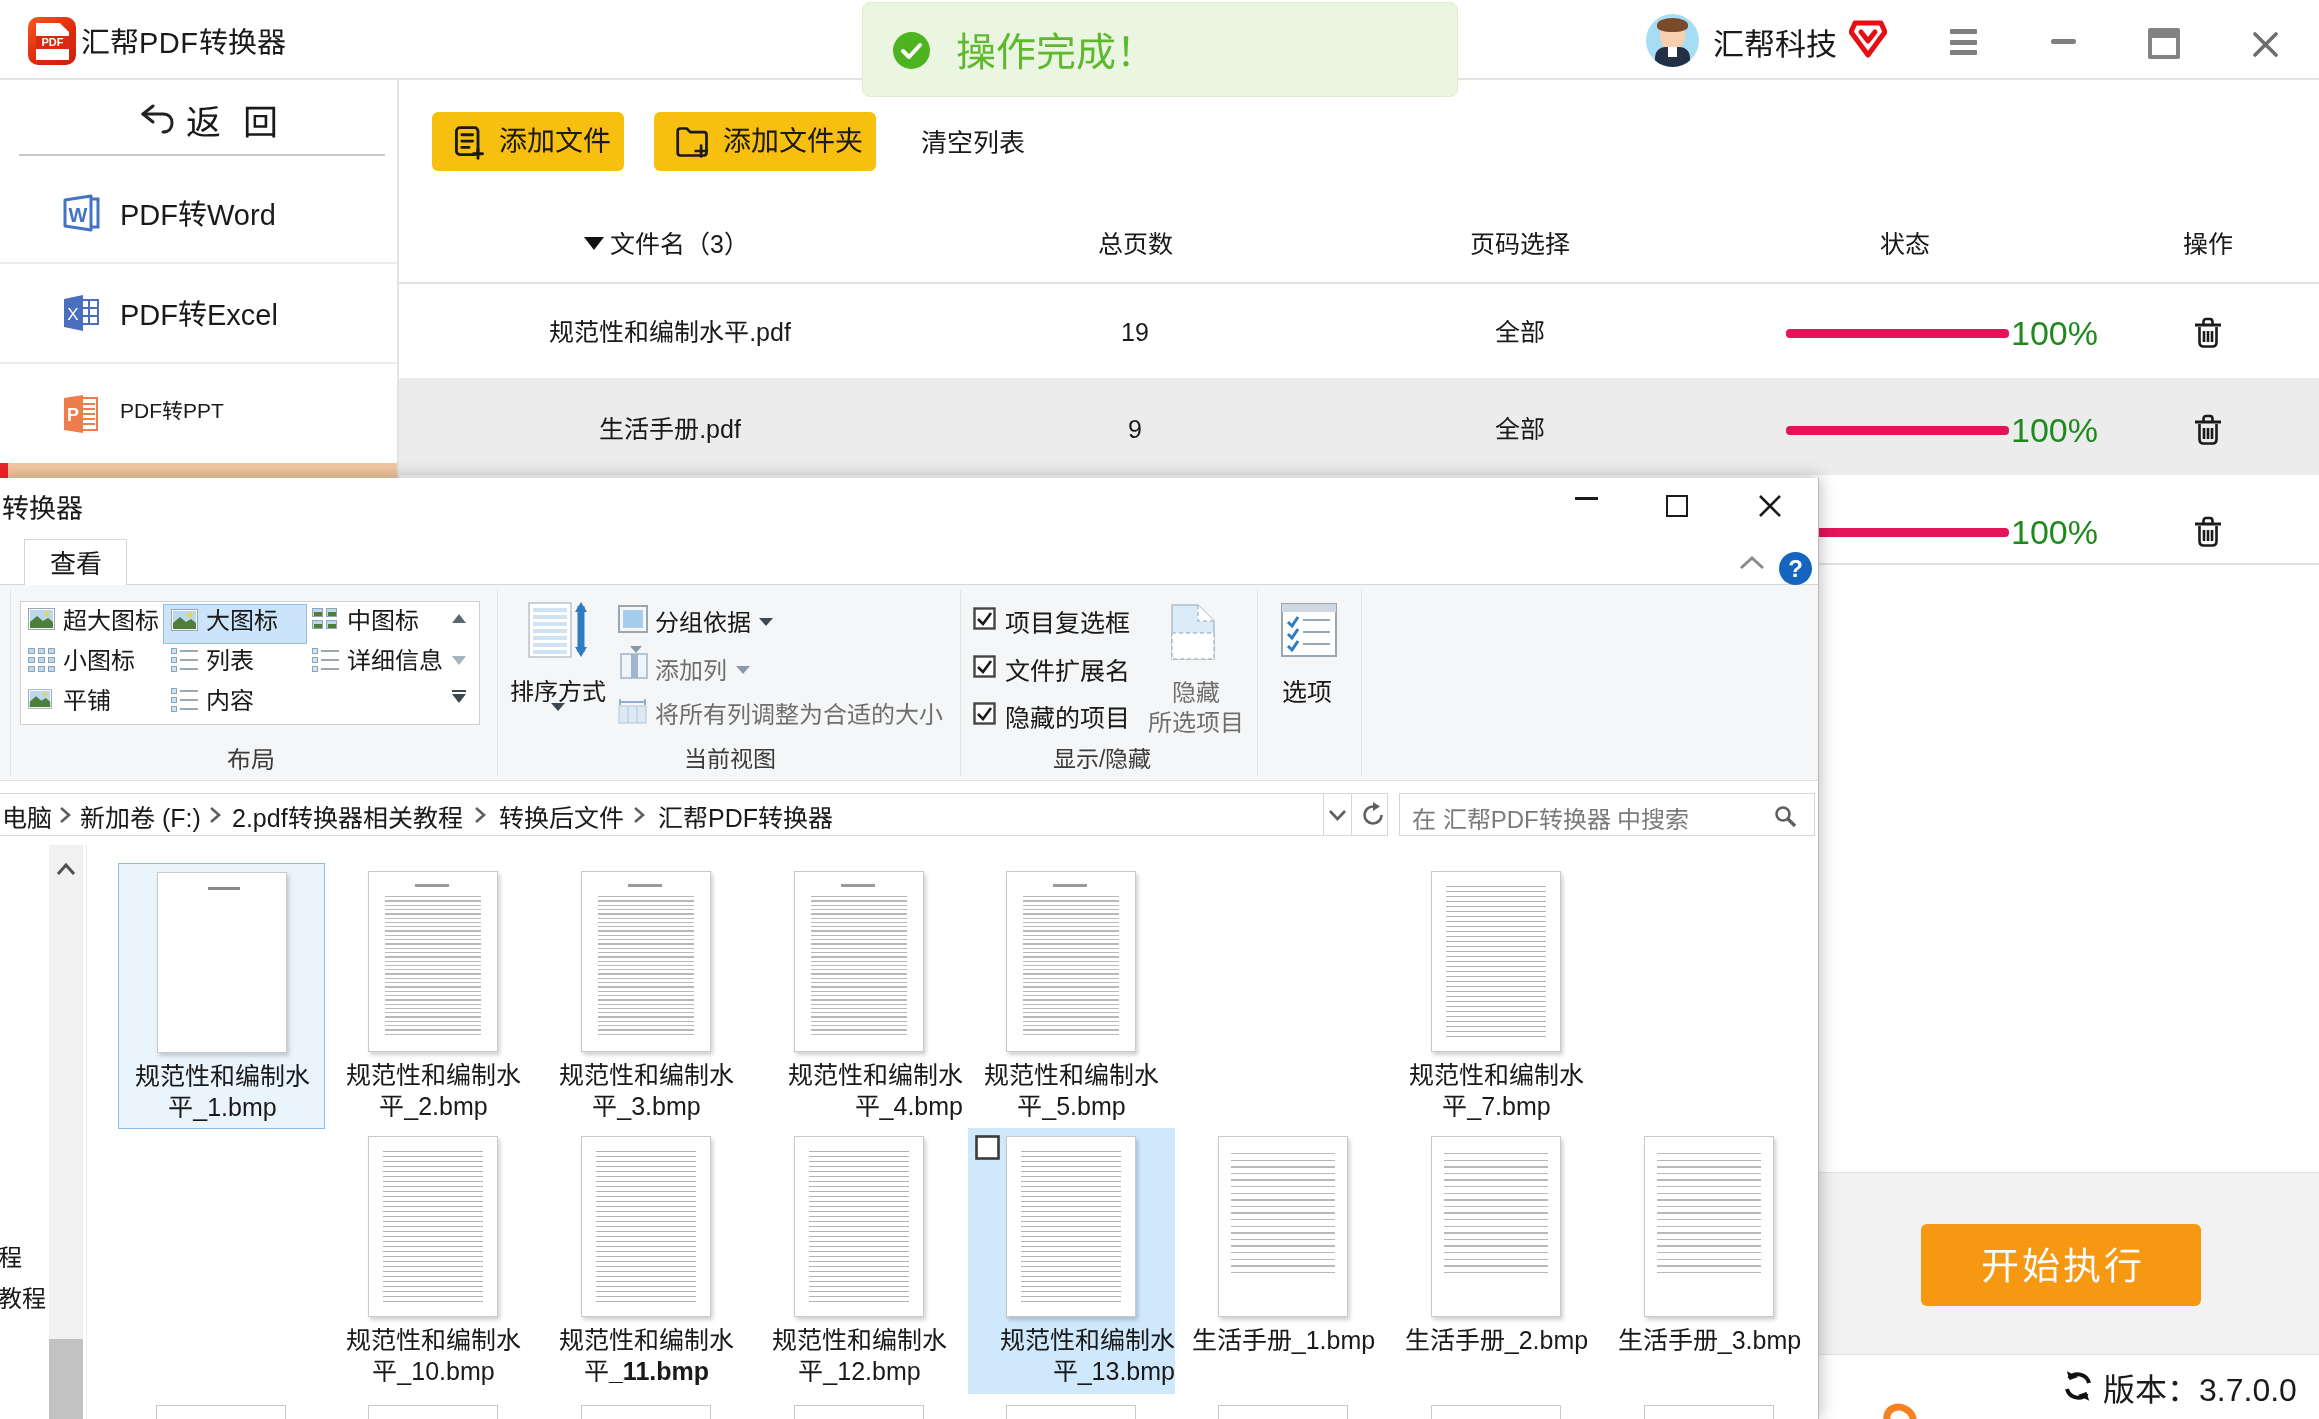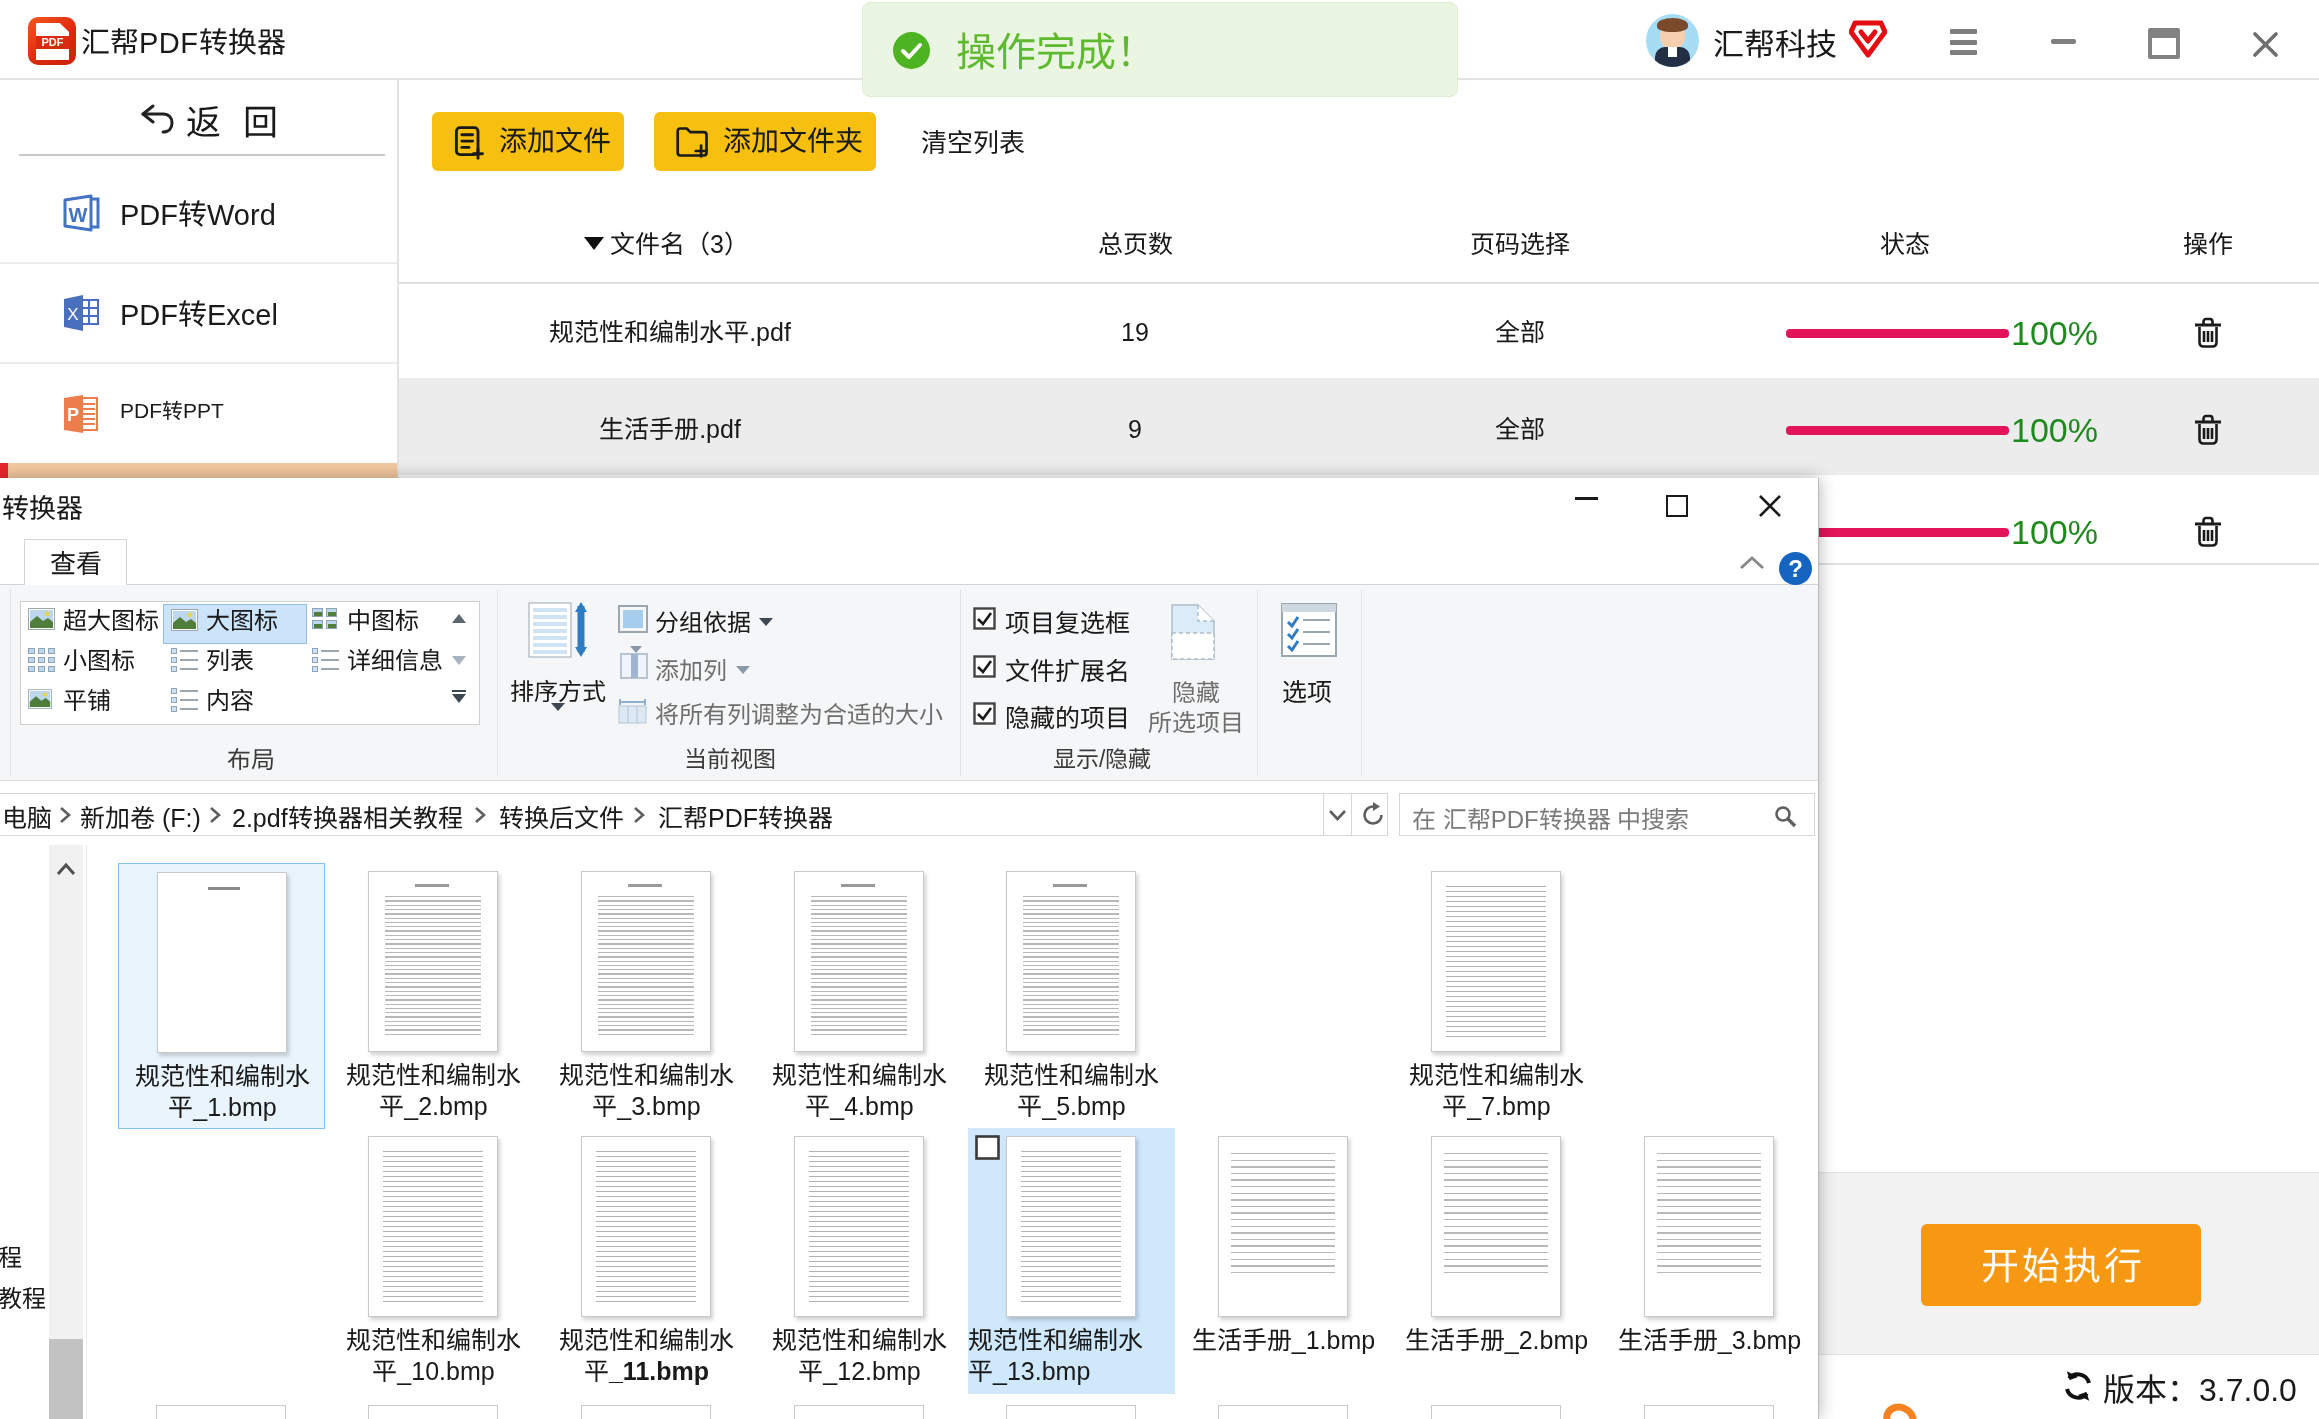--- a/index.html
+++ b/index.html
@@ -974,21 +974,21 @@
             <use href="#z6C34"></use>
           </svg><br><svg class="z" viewBox="0 0 1000 1000">
             <use href="#z5E73"></use>
           </svg>_3.bmp</div>
       </div>
 <div class="a" style="left:756px;top:385px;width:207px;height:266px;">
         <div style="position:absolute;left:38px;top:8px;width:130px;height:181px;background:#fff;border:1px solid #c9c9c9;box-shadow:2px 3px 4px rgba(0,0,0,0.18)">
           <div style="position:absolute;left:46px;top:12px;width:34px;height:3px;background:#9a9a9a"></div>
           <div style="position:absolute;left:16px;top:24px;right:16px;bottom:14px;background:repeating-linear-gradient(to bottom,#b8b8b8 0 1.3px,transparent 1.3px 4.3px)"></div>
         </div>
-        <div style="position:absolute;left:0;top:197px;width:207px;text-align:center;font-size:25px;line-height:31px"><svg class="z" viewBox="0 0 1000 1000">
+        <div style="position:absolute;left:0;top:197px;width:207px;text-align:right;font-size:25px;line-height:31px"><svg class="z" viewBox="0 0 1000 1000">
             <use href="#z89C4"></use>
           </svg><svg class="z" viewBox="0 0 1000 1000">
             <use href="#z8303"></use>
           </svg><svg class="z" viewBox="0 0 1000 1000">
             <use href="#z6027"></use>
           </svg><svg class="z" viewBox="0 0 1000 1000">
             <use href="#z548C"></use>
           </svg><svg class="z" viewBox="0 0 1000 1000">
             <use href="#z7F16"></use>
           </svg><svg class="z" viewBox="0 0 1000 1000">
@@ -1107,21 +1107,21 @@
           </svg><svg class="z" viewBox="0 0 1000 1000">
             <use href="#z6C34"></use>
           </svg><br><svg class="z" viewBox="0 0 1000 1000">
             <use href="#z5E73"></use>
           </svg>_12.bmp</div>
       </div>
 <div class="a" style="left:968px;top:650px;width:207px;height:266px;background:#cfe8fc">
         <div style="position:absolute;left:38px;top:8px;width:130px;height:181px;background:#fff;border:1px solid #c9c9c9;box-shadow:2px 3px 4px rgba(0,0,0,0.18)">
           <div style="position:absolute;left:14px;top:14px;right:14px;bottom:14px;background:repeating-linear-gradient(to bottom,#b2b2b2 0 1.4px,transparent 1.4px 5px)"></div>
         </div>
-        <div style="position:absolute;left:0;top:197px;width:207px;text-align:left;font-size:25px;line-height:31px"><svg class="z" viewBox="0 0 1000 1000">
+        <div style="position:absolute;left:0;top:197px;width:207px;text-align:right;font-size:25px;line-height:31px"><svg class="z" viewBox="0 0 1000 1000">
             <use href="#z89C4"></use>
           </svg><svg class="z" viewBox="0 0 1000 1000">
             <use href="#z8303"></use>
           </svg><svg class="z" viewBox="0 0 1000 1000">
             <use href="#z6027"></use>
           </svg><svg class="z" viewBox="0 0 1000 1000">
             <use href="#z548C"></use>
           </svg><svg class="z" viewBox="0 0 1000 1000">
             <use href="#z7F16"></use>
           </svg><svg class="z" viewBox="0 0 1000 1000">

